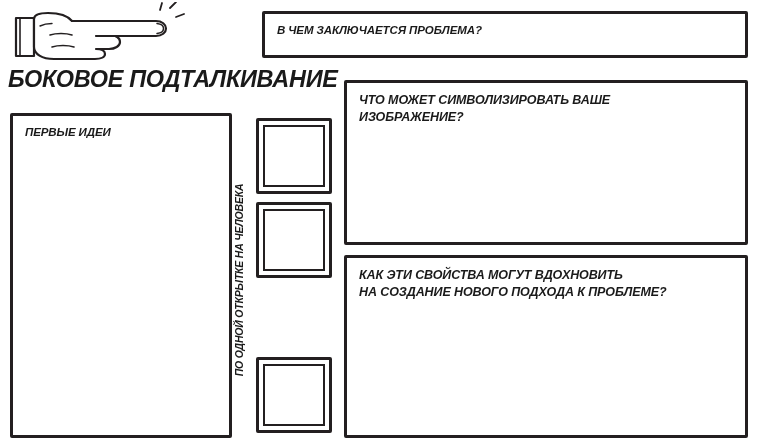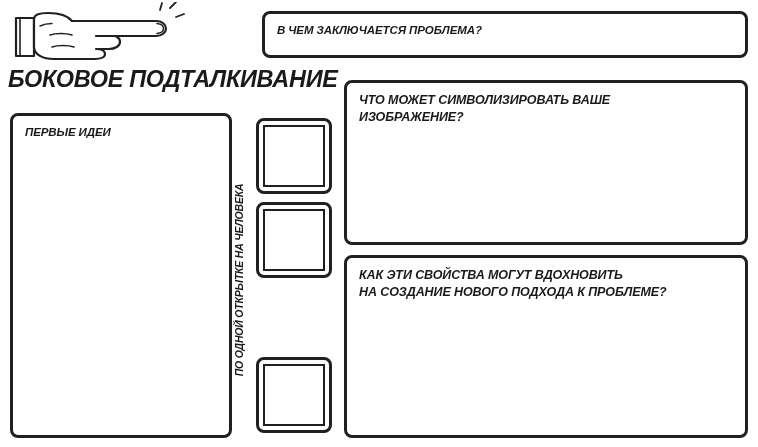--- a/index.html
+++ b/index.html
@@ -42,21 +42,21 @@
     transform: scaleX(1.02);
     transform-origin: left center;
   }
 
   
   .frame {
     position: absolute;
     box-sizing: border-box;
     border: 3px solid #231f20;
     background: #ffffff;
-    border-radius: 8px;
+    border-radius: 2px;
   }
   .frame-inner-pad {
     position: absolute;
     box-sizing: border-box;
     inset: 3px;
     border: 1px solid #ffffff;
   }
 
   
   .box-label {

